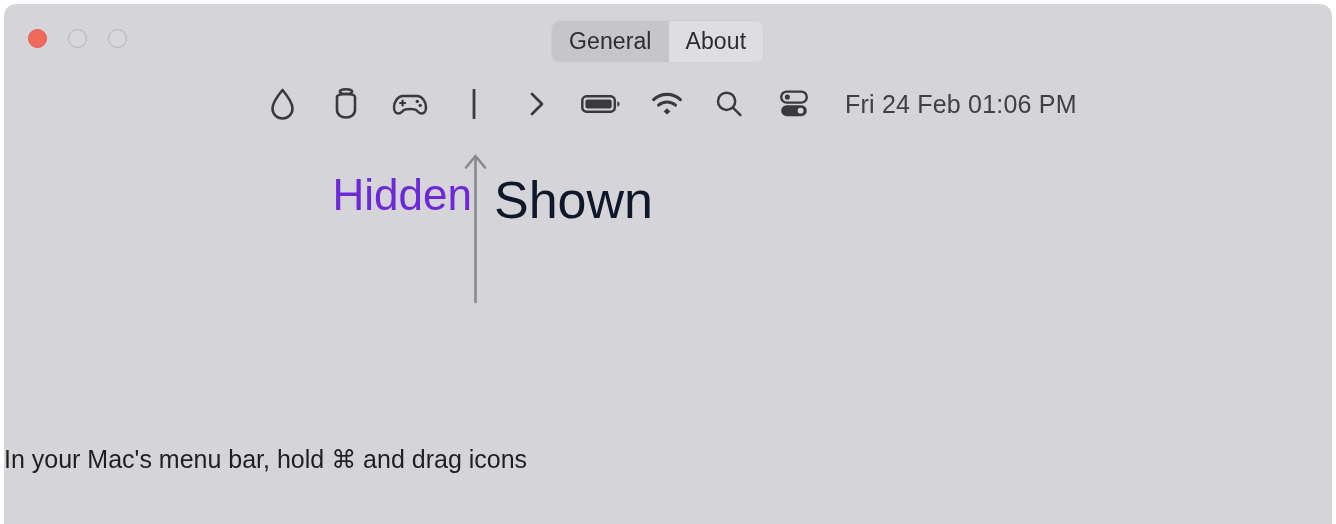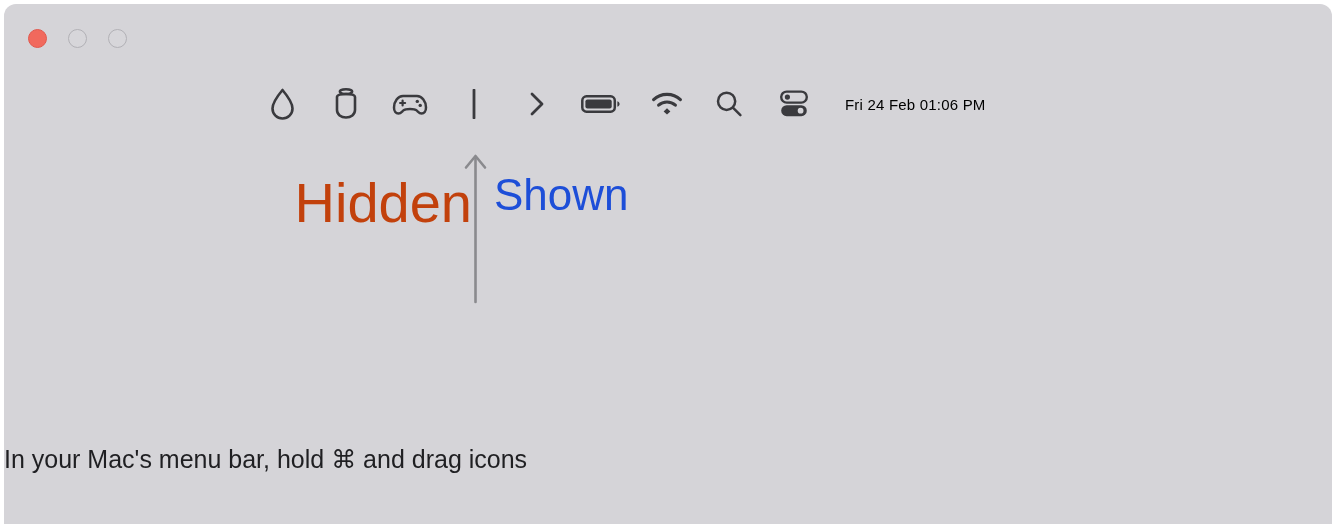--- a/index.html
+++ b/index.html
@@ -111,48 +111,48 @@
   .icon-slot svg {
     display: block;
   }
   .clock {
     position: absolute;
     left: 841px;
     top: 0;
     height: 44px;
     display: flex;
     align-items: center;
-    font-size: 15px;
-    color: #000000;
+    font-size: 25px;
+    color: #404040;
     white-space: nowrap;
     letter-spacing: 0.2px;
   }
 
   
   .diagram {
     position: absolute;
     left: 0;
     top: 140px;
     width: 100%;
     height: 165px;
   }
   .label-hidden {
     position: absolute;
     right: 860px;
     top: 26px;
-    font-size: 56px;
-    color: #c2410c;
+    font-size: 44px;
+    color: #6d28d9;
     white-space: nowrap;
   }
   .label-shown {
     position: absolute;
     left: 490px;
     top: 26px;
-    font-size: 44px;
-    color: #1d4ed8;
+    font-size: 52px;
+    color: #0f172a;
     white-space: nowrap;
   }
   .arrow {
     position: absolute;
     left: 455px;
     top: 5px;
   }
 
   
   .footer {
@@ -175,20 +175,28 @@
 <div class="window">
 
   <div class="titlebar">
 
     <div class="traffic-lights">
       <div class="light close"></div>
       <div class="light minimize"></div>
       <div class="light zoom"></div>
     </div>
 
+    <div class="segmented">
+      <div class="segment selected">
+        <span>General</span>
+      </div>
+      <div class="segment unselected">
+        <span>About</span>
+      </div>
+    </div>
 
   </div>
 
   <div class="menubar">
 
     <div class="icon-slot" style="left:256px;width:44px;">
       <svg width="27" height="34" viewBox="0 0 27 34" fill="none">
         <path d="M13.5 3 C13.5 3 3.5 15 3.5 21.5 C3.5 27.3 8 31.5 13.5 31.5 C19 31.5 23.5 27.3 23.5 21.5 C23.5 15 13.5 3 13.5 3 Z" stroke="#3a3a3e" stroke-width="2.6" stroke-linejoin="round"></path>
       </svg>
     </div>

